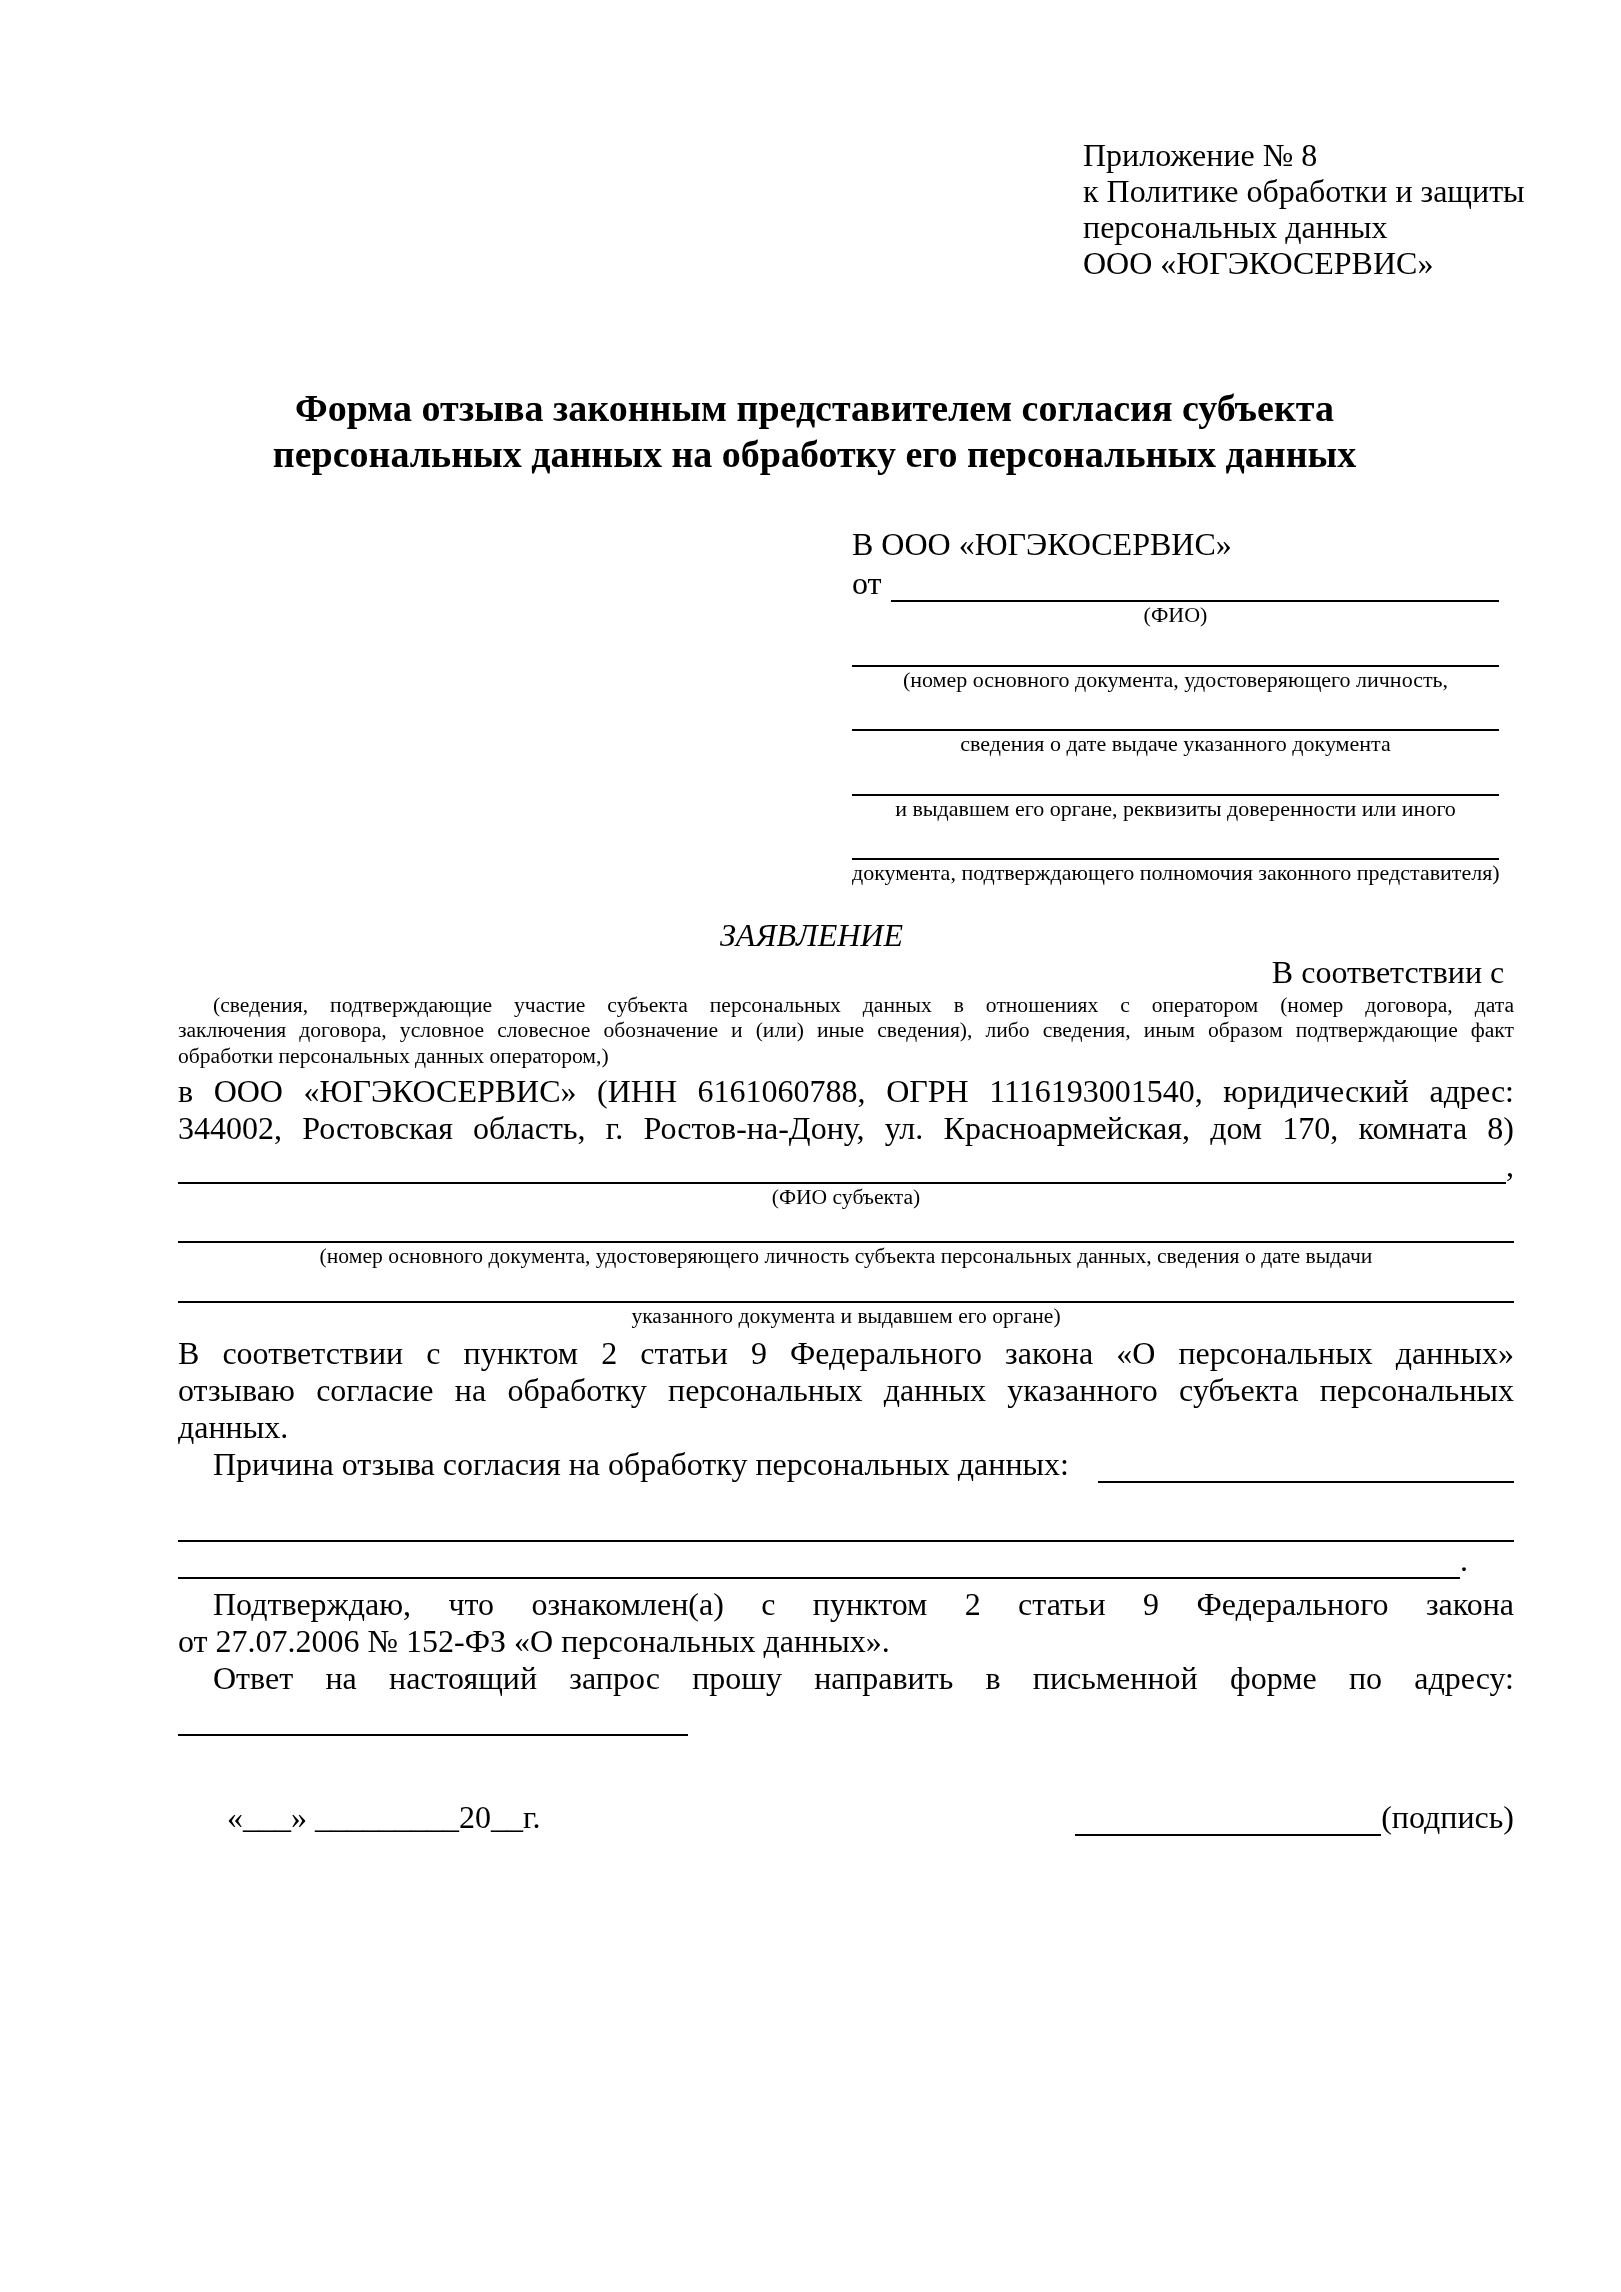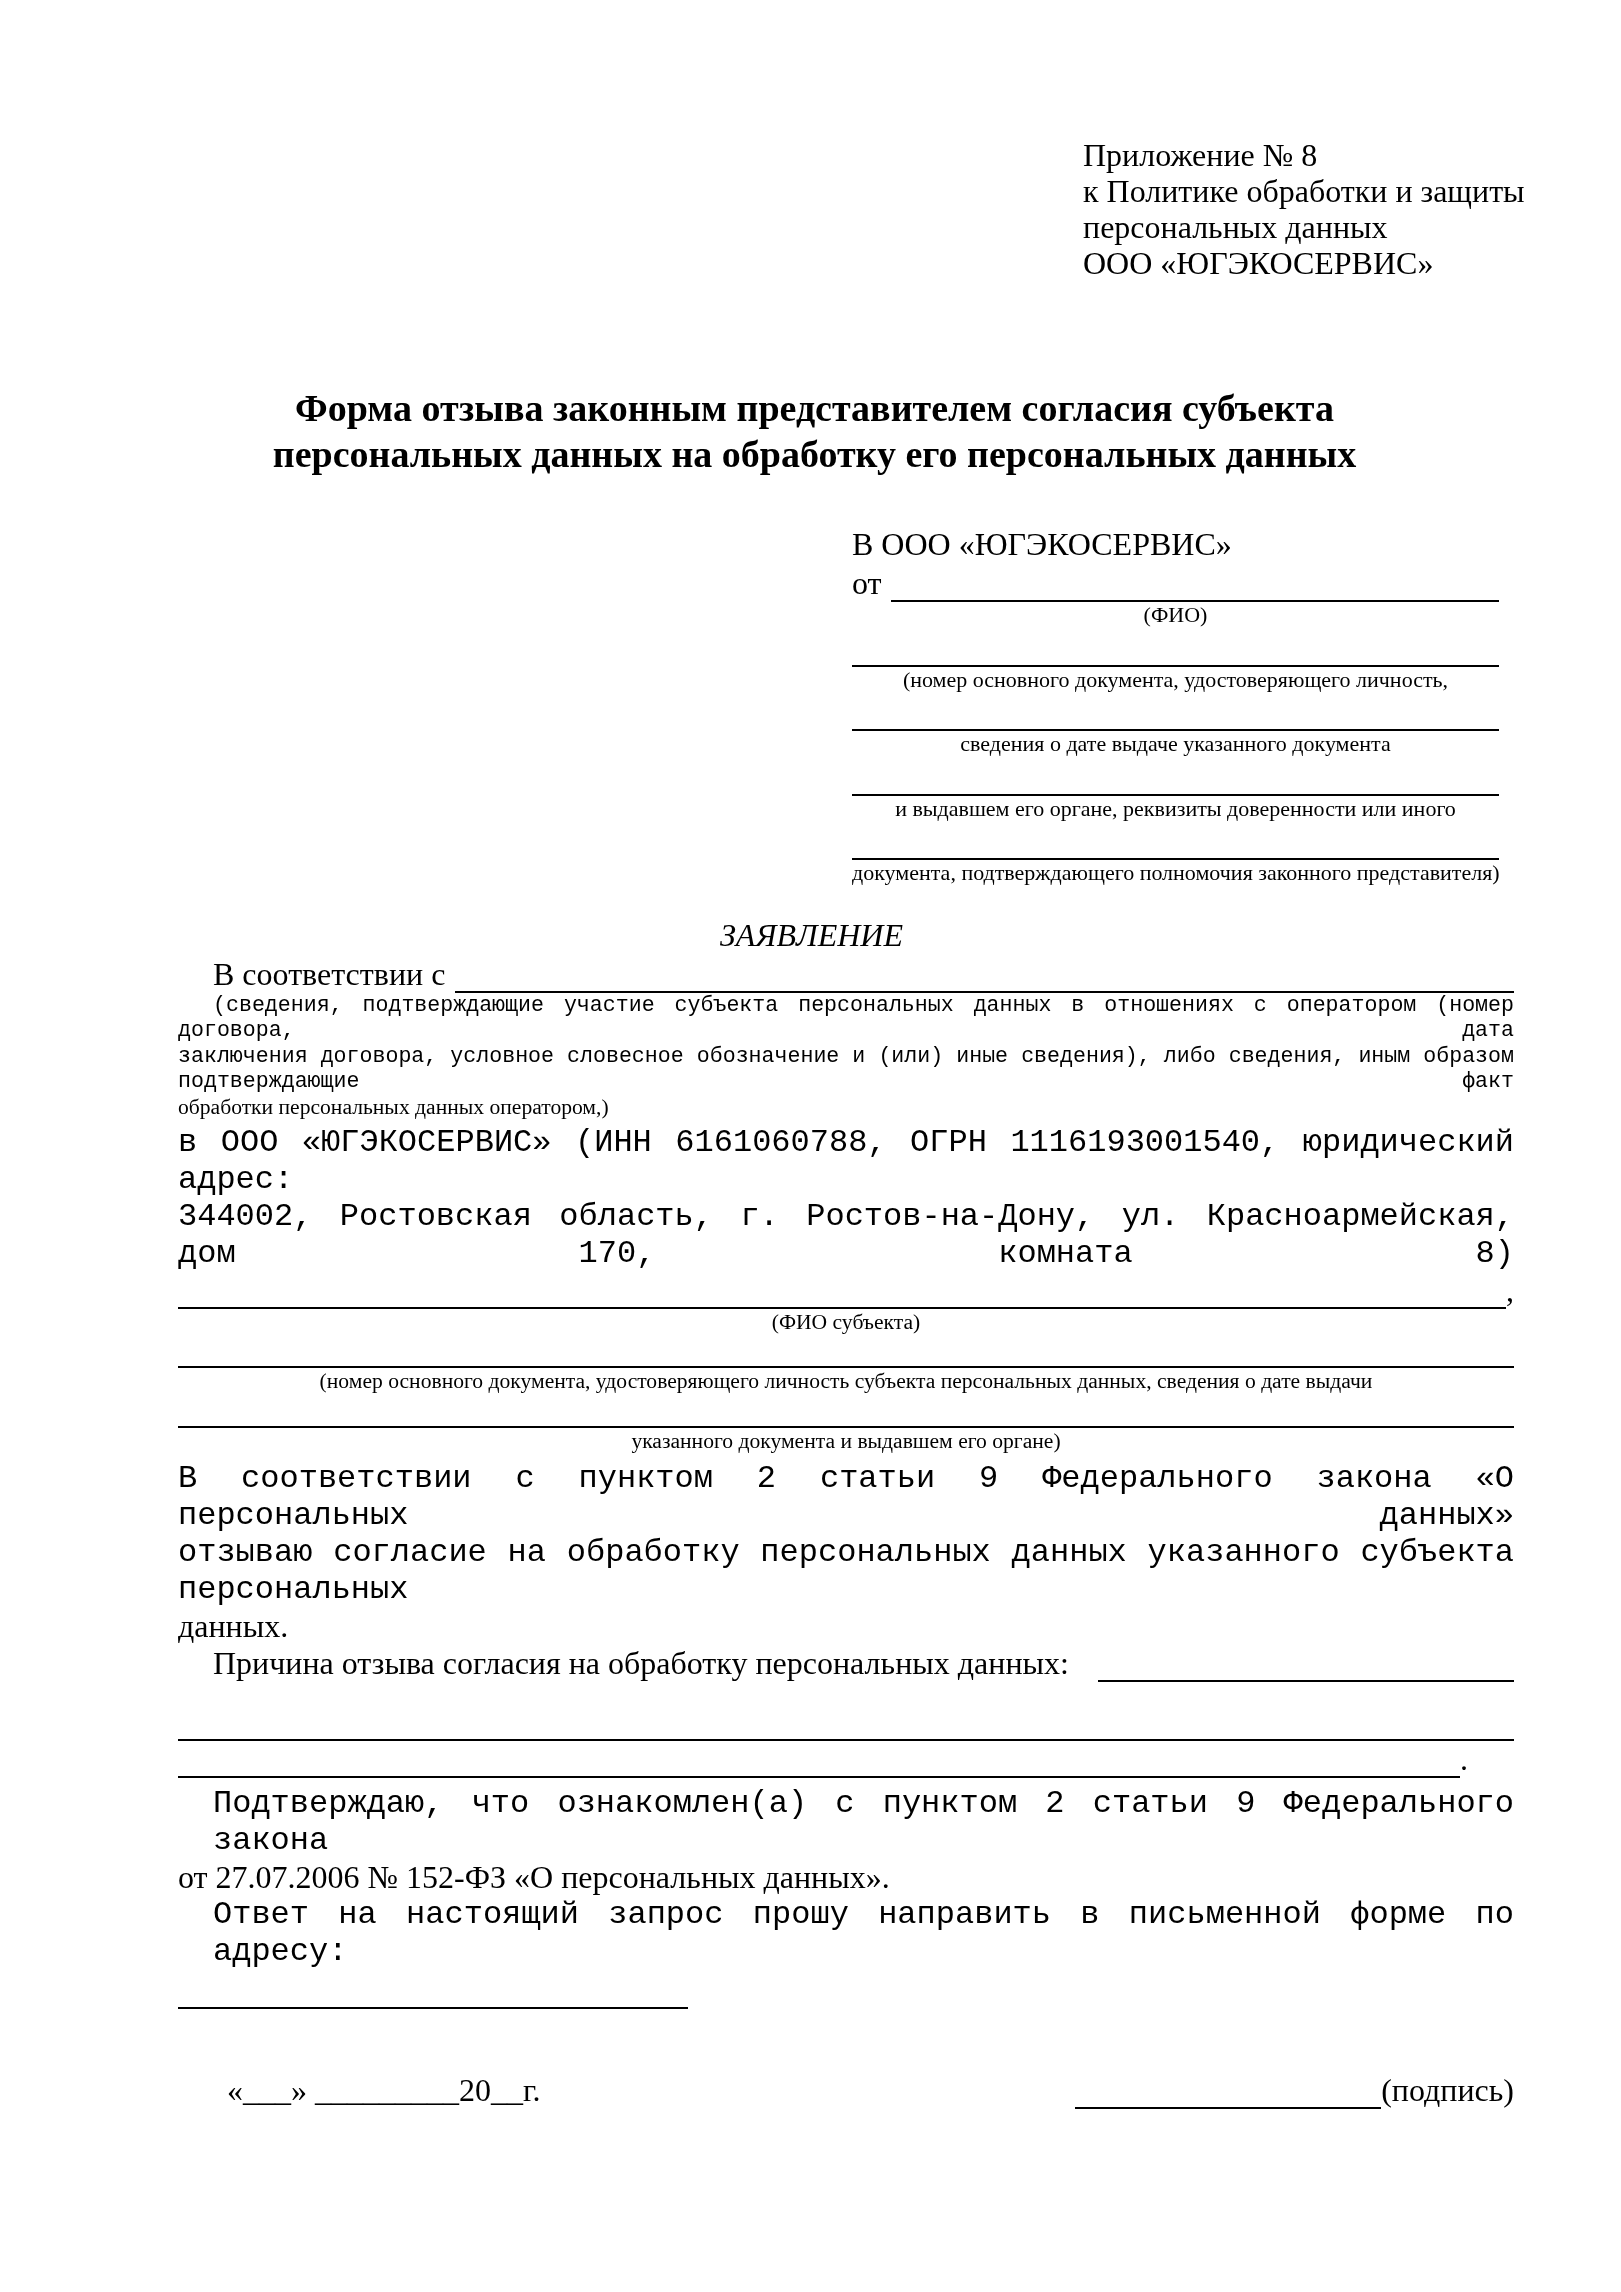--- a/index.html
+++ b/index.html
@@ -21,25 +21,25 @@
   .addressee { margin-top:49px; margin-left:674px; width:647px; }
   .addr-to { line-height:37px; }
   .flexrow { display:flex; align-items:flex-end; }
   .addr-from { height:39px; }
   .addr-from .label { padding-right:9.8px; }
   .fill { flex:1; border-bottom:2.9px solid #000; }
   .cap-s { font-size:22px; line-height:25.5px; text-align:center; white-space:nowrap; }
   .blankline { height:39px; border-bottom:2.9px solid #000; }
   
   .heading { margin-top:31px; text-align:center; padding-right:69px;font-style:italic; }
-  .intro-row { display:flex; align-items:flex-end; height:39px; }
+  .intro-row { display:flex; align-items:flex-end; height:39px;flex-direction:column; }
   .intro-row .label { margin-left:35px; padding-right:9.8px; white-space:nowrap; }
   .cap-line { font-size:21.6px; line-height:25.5px; text-align:justify; }
   .cap-line.first { text-indent:35px; }
-  .jl { text-align:justify; text-align-last:justify;font-family:Liberation Mono, monospace; }
+  .jl { text-align:justify; text-align-last:justify; }
   .bl { text-align:left; }
   .mt4 { margin-top:3.9px; }
   .mt6 { margin-top:5.9px; }
   .mt8 { margin-top:7.8px; }
   .subject-line { height:33px; border-bottom:2.9px solid #000; }
   .with-comma { display:flex; align-items:flex-end; }
   .with-comma .subject-line { flex:1; }
   .cap-c { font-size:21.6px; line-height:26.5px; text-align:center; }
   .reason-row { display:flex; align-items:flex-end; height:37px;gap:17px; }
   .reason-row .label { margin-left:35px; padding-right:11.8px; white-space:nowrap; }

